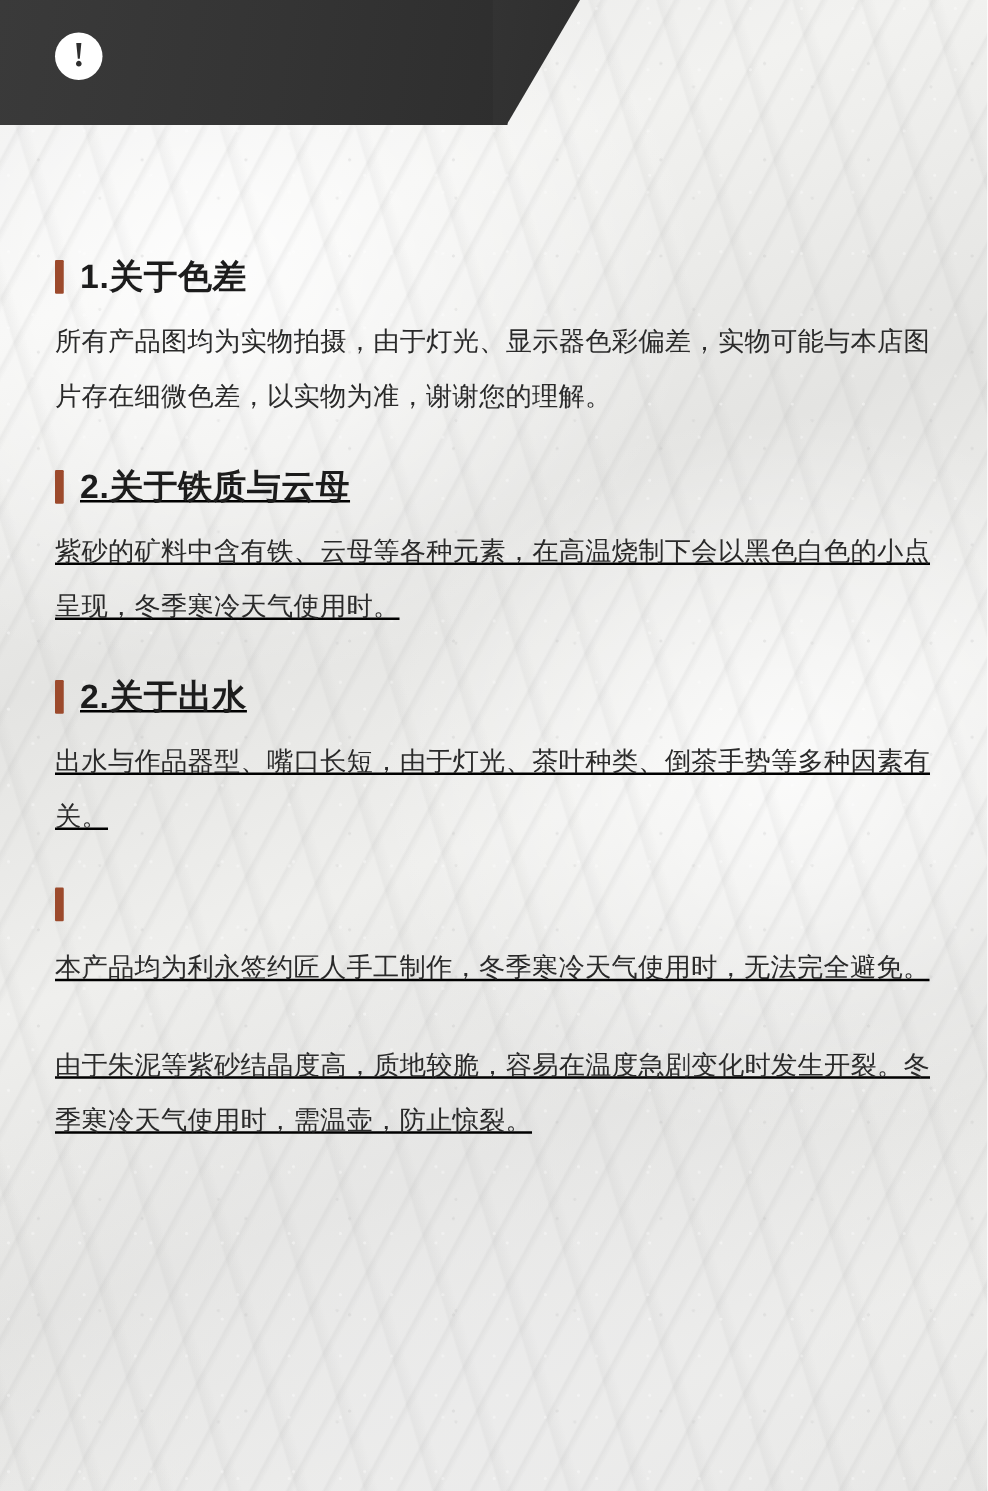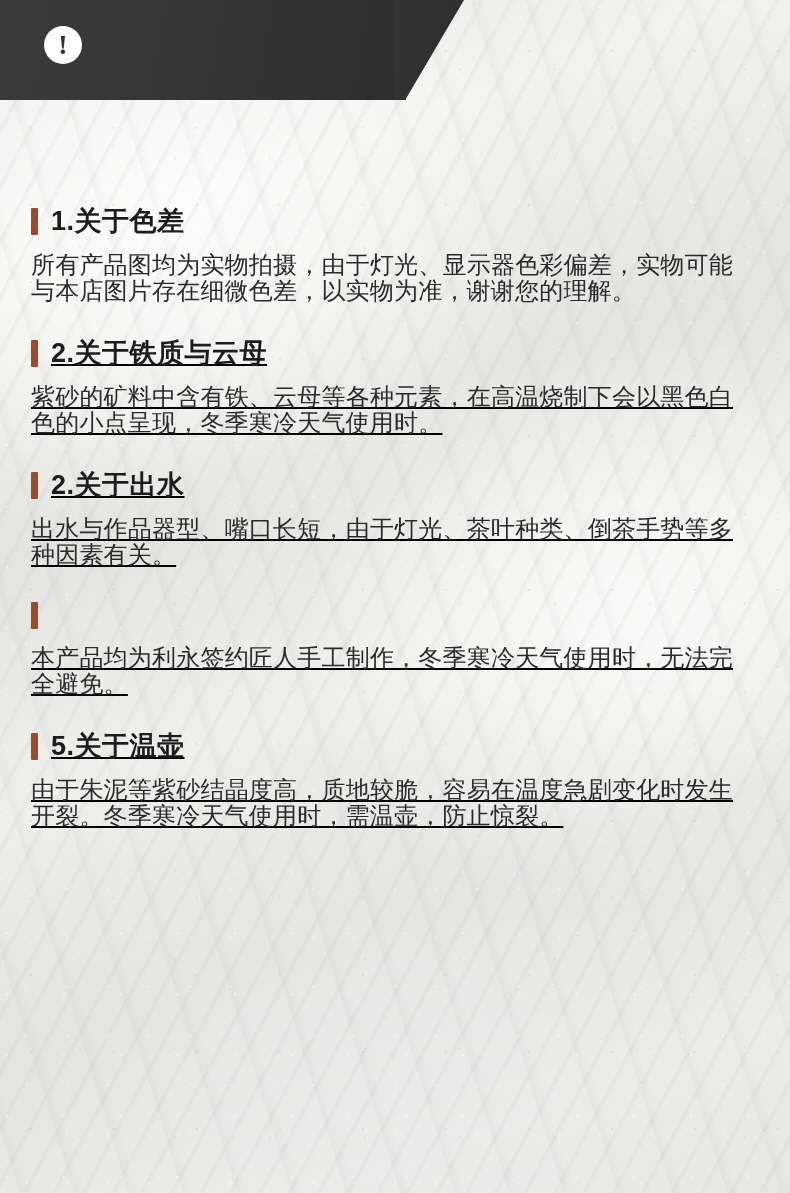--- a/index.html
+++ b/index.html
@@ -122,21 +122,21 @@
     position: absolute;
     left: 0;
     top: 100px;
     width: 790px;
     z-index: 3;
     padding: 0;
   }
 
   .section {
     position: relative;
-    padding: 0 46px 0 31px;
+    padding: 0 46px 0 44px;
   }
   .section + .section {
     margin-top: 34px;
     text-decoration: underline;
   }
   #sec-0 { margin-top: 106px; }
 
   .sec-head {
     display: flex;
     align-items: center;
@@ -152,22 +152,22 @@
   }
   .sec-title {
     font-size: 27px;
     font-weight: bold;
     color: #1c1c1c;
     letter-spacing: 0.5px;
     line-height: 30px;
     white-space: nowrap;
   }
   .sec-body {
-    font-size: 24px;
-    line-height: 26px;
+    font-size: 21px;
+    line-height: 44px;
     color: #2a2a2a;
     letter-spacing: 0.2px;
     max-width: 702px;
     text-align: justify;
   }
 </style>
 </head>
 <body>
 
 <div id="page">
@@ -207,21 +207,17 @@
     </div>
 
     <div class="section">
       <div class="sec-head">
         <div class="sec-bar"></div>
       </div>
       <div class="sec-body">本产品均为利永签约匠人手工制作，冬季寒冷天气使用时，无法完全避免。</div>
     </div>
 
     <div class="section">
-      <div class="sec-head">
-        <div class="sec-bar"></div>
-        <div class="sec-title">5.关于温壶</div>
-      </div>
       <div class="sec-body">由于朱泥等紫砂结晶度高，质地较脆，容易在温度急剧变化时发生开裂。冬季寒冷天气使用时，需温壶，防止惊裂。</div>
     </div>
 
   </div>
 </div>
 
 </body></html>

